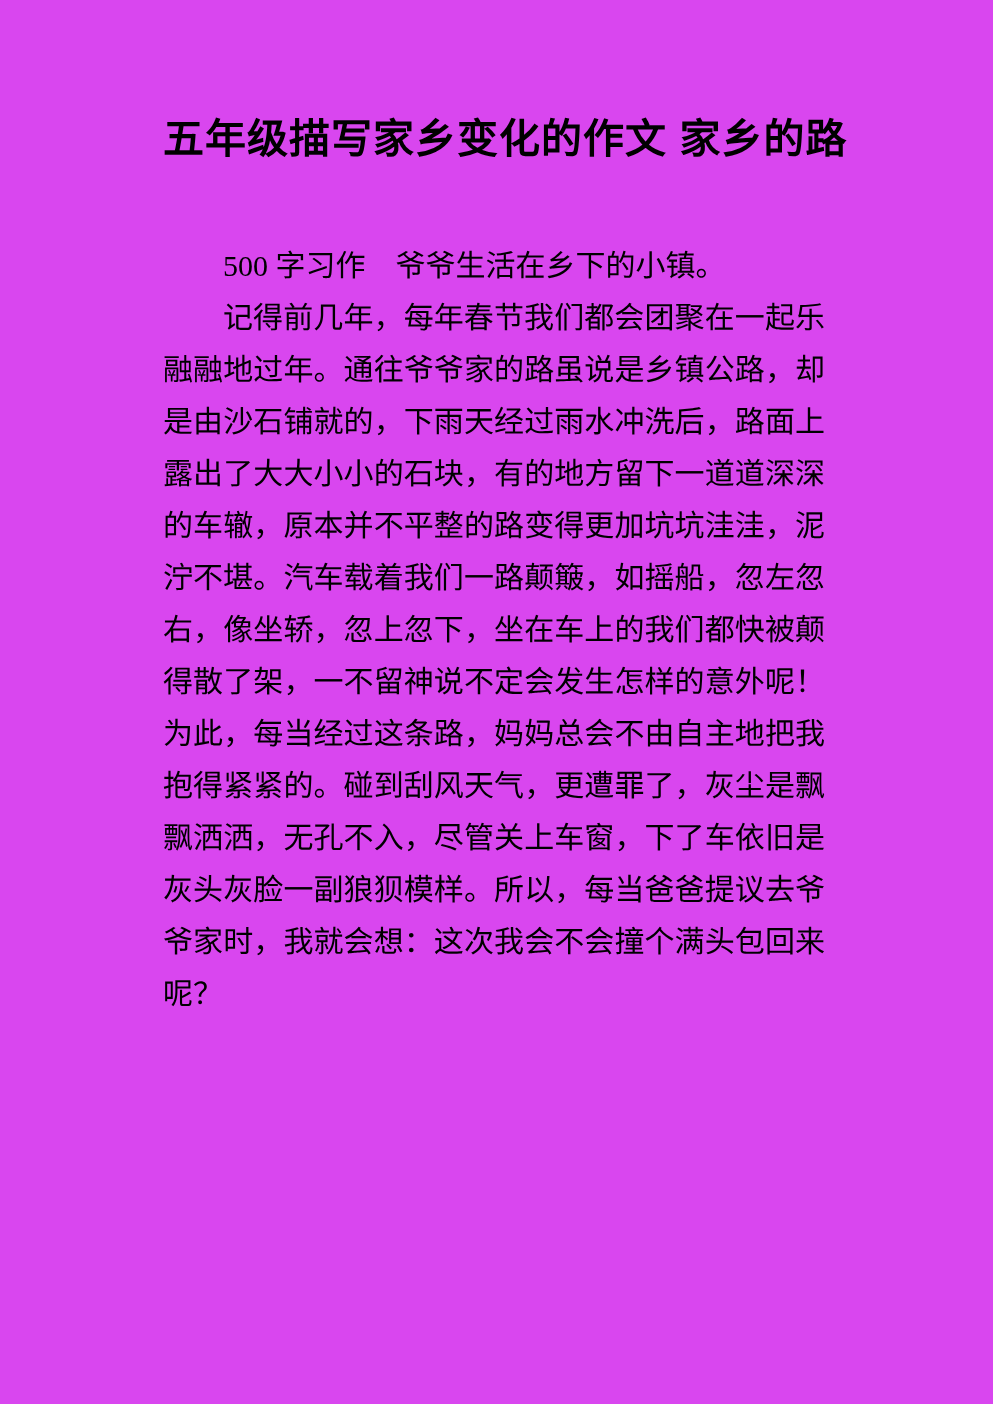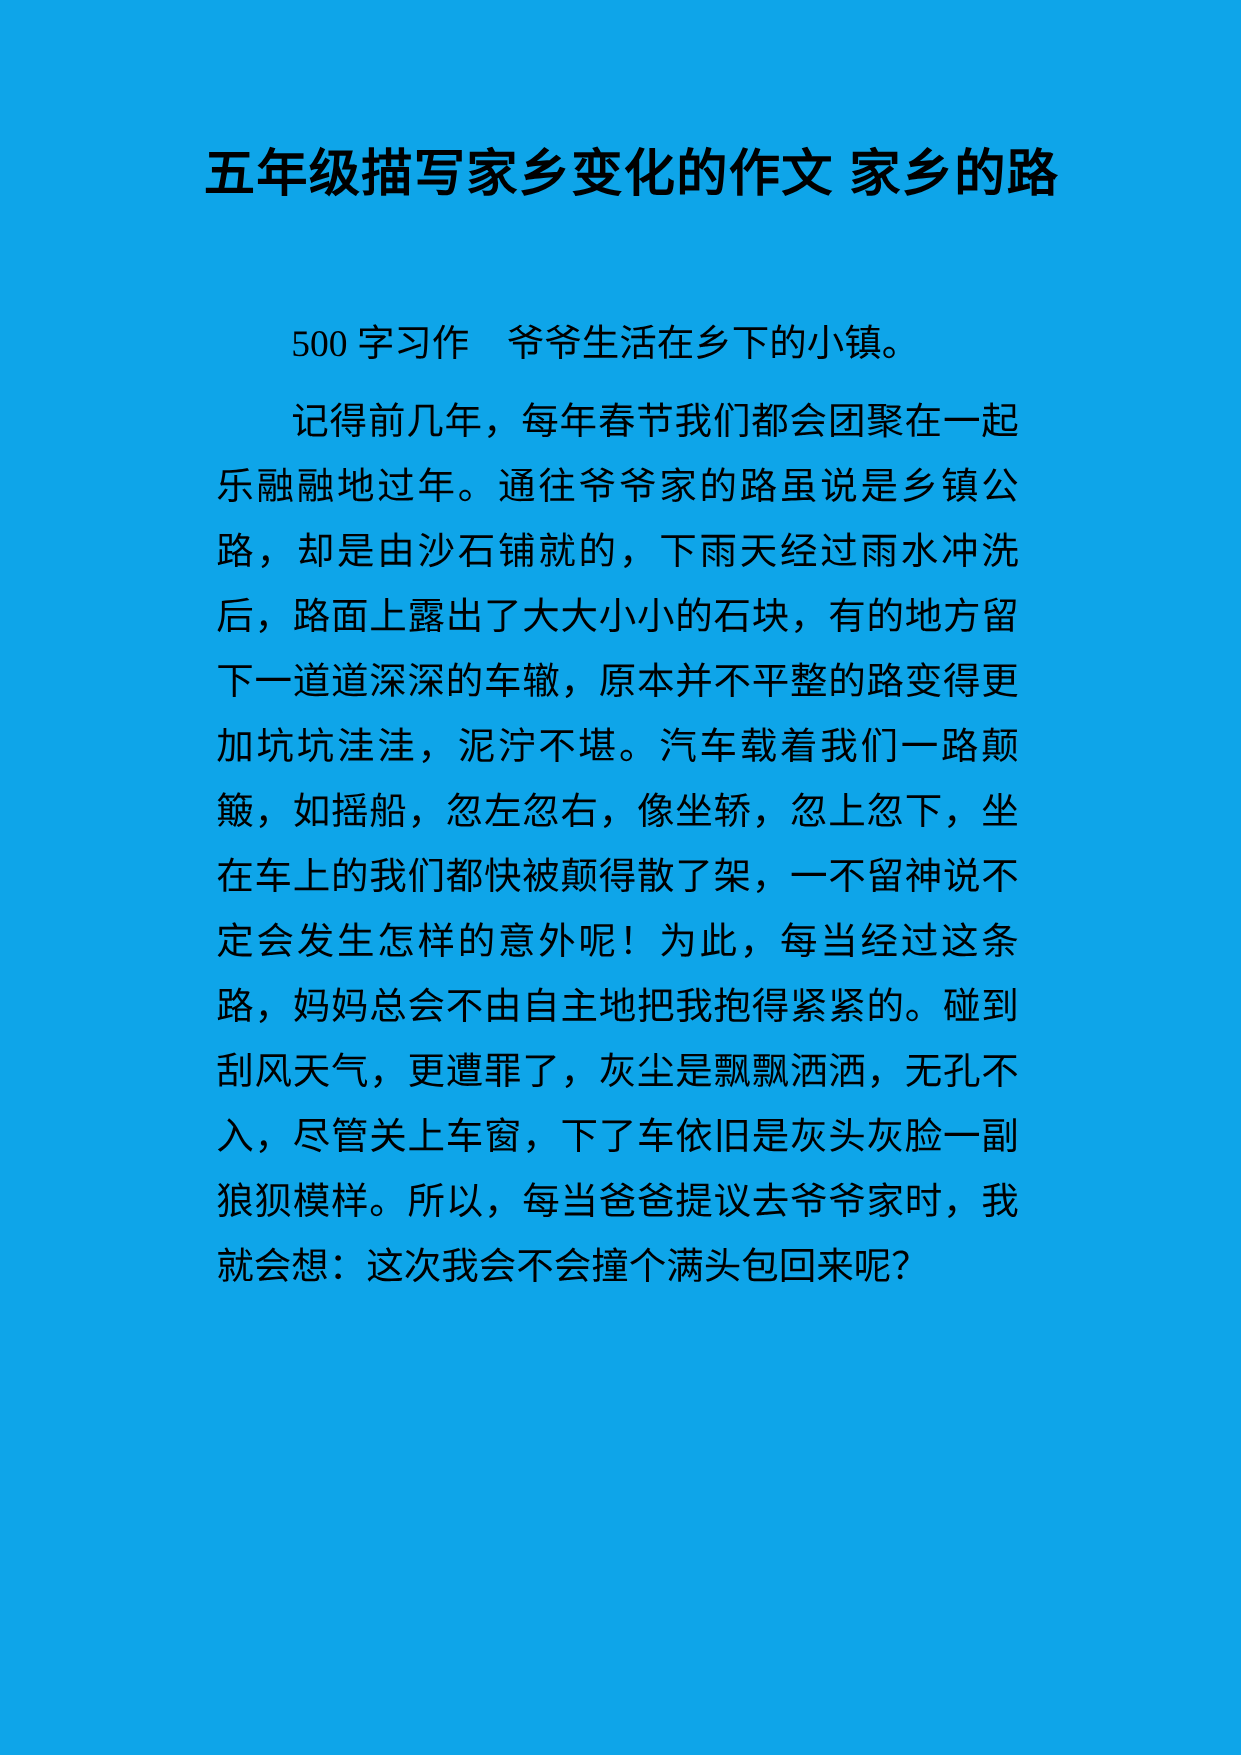--- a/index.html
+++ b/index.html
@@ -4,21 +4,21 @@
 <style>
   html, body {
     margin: 0;
     padding: 0;
     background: #ffffff;
   }
   .page {
     position: relative;
     width: 993px;
     height: 1404px;
-    background: #0ea5e9;
+    background: #d946ef;
     overflow: hidden;
     font-family: "Liberation Serif", serif;
     color: #000000;
   }
   .doc-title {
     position: absolute;
     top: 112px;
     left: 163px;
     width: 680px;
     margin: 0;
@@ -34,21 +34,21 @@
     position: absolute;
     top: 240px;
     left: 163px;
     width: 662px;
     font-size: 30px;
     line-height: 52px;
     text-align: justify;
     color: #000000;
   }
   .doc-body p {
-    margin: 10px;
+    margin: 0;
     padding: 0;
     text-indent: 2em;
     word-break: break-all;
   }
 </style>
 </head>
 <body>
 
 <div class="page">
 

